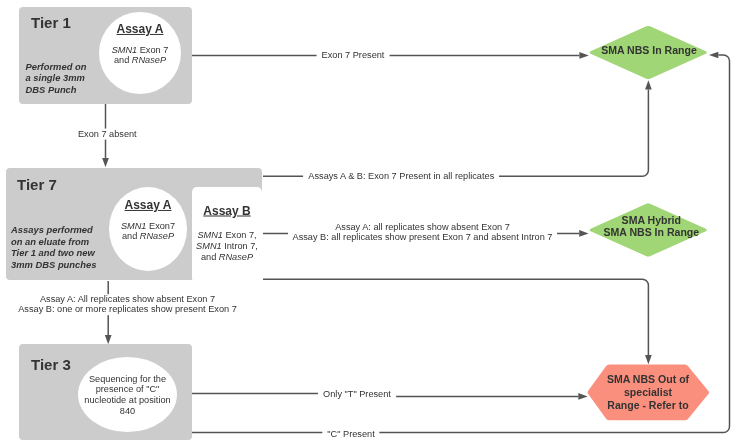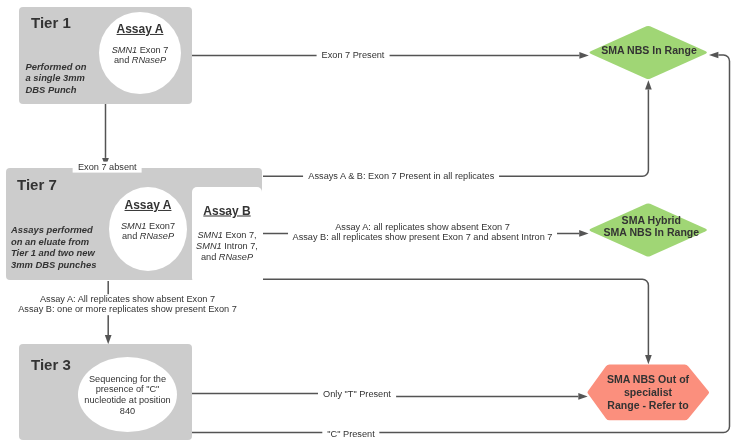--- a/index.html
+++ b/index.html
@@ -63,21 +63,21 @@
     <span style="display:block;">SMA Hybrid</span>
     <span style="display:block;">SMA NBS In Range</span>
   </div>
   <div class="shape-label" style="left:587px;top:373px;width:122px;">
     <span style="display:block;">SMA NBS Out of</span>
     <span style="display:block;">specialist</span>
     <span style="display:block;">Range - Refer to</span>
   </div>
 
   <div class="elabel" style="left:353px;top:55.3px;">Exon 7 Present</div>
-  <div class="elabel" style="left:107.3px;top:133.8px;margin-top:33px;">Exon 7 absent</div>
+  <div class="elabel" style="left:107.3px;top:133.8px;">Exon 7 absent</div>
   <div class="elabel" style="left:401.3px;top:176.3px;">Assays A &amp; B: Exon 7 Present in all replicates</div>
   <div class="elabel" style="left:422.5px;top:232.5px;white-space:pre-line;"><span>Assay A: all replicates show absent Exon 7
 Assay B: all replicates show present Exon 7 and absent Intron 7</span></div>
   <div class="elabel" style="left:127.5px;top:304.6px;white-space:pre-line;"><span>Assay A: All replicates show absent Exon 7
 Assay B: one or more replicates show present Exon 7</span></div>
   <div class="elabel" style="left:357px;top:394.3px;">Only "T" Present</div>
   <div class="elabel" style="left:351px;top:434.3px;">"C" Present</div>
 
   <div class="tier-label" style="left:31px;top:14px;">Tier 1</div>
   <div class="tier-sub" style="left:25.5px;top:32.5px;width:80px;"><span>Performed on

